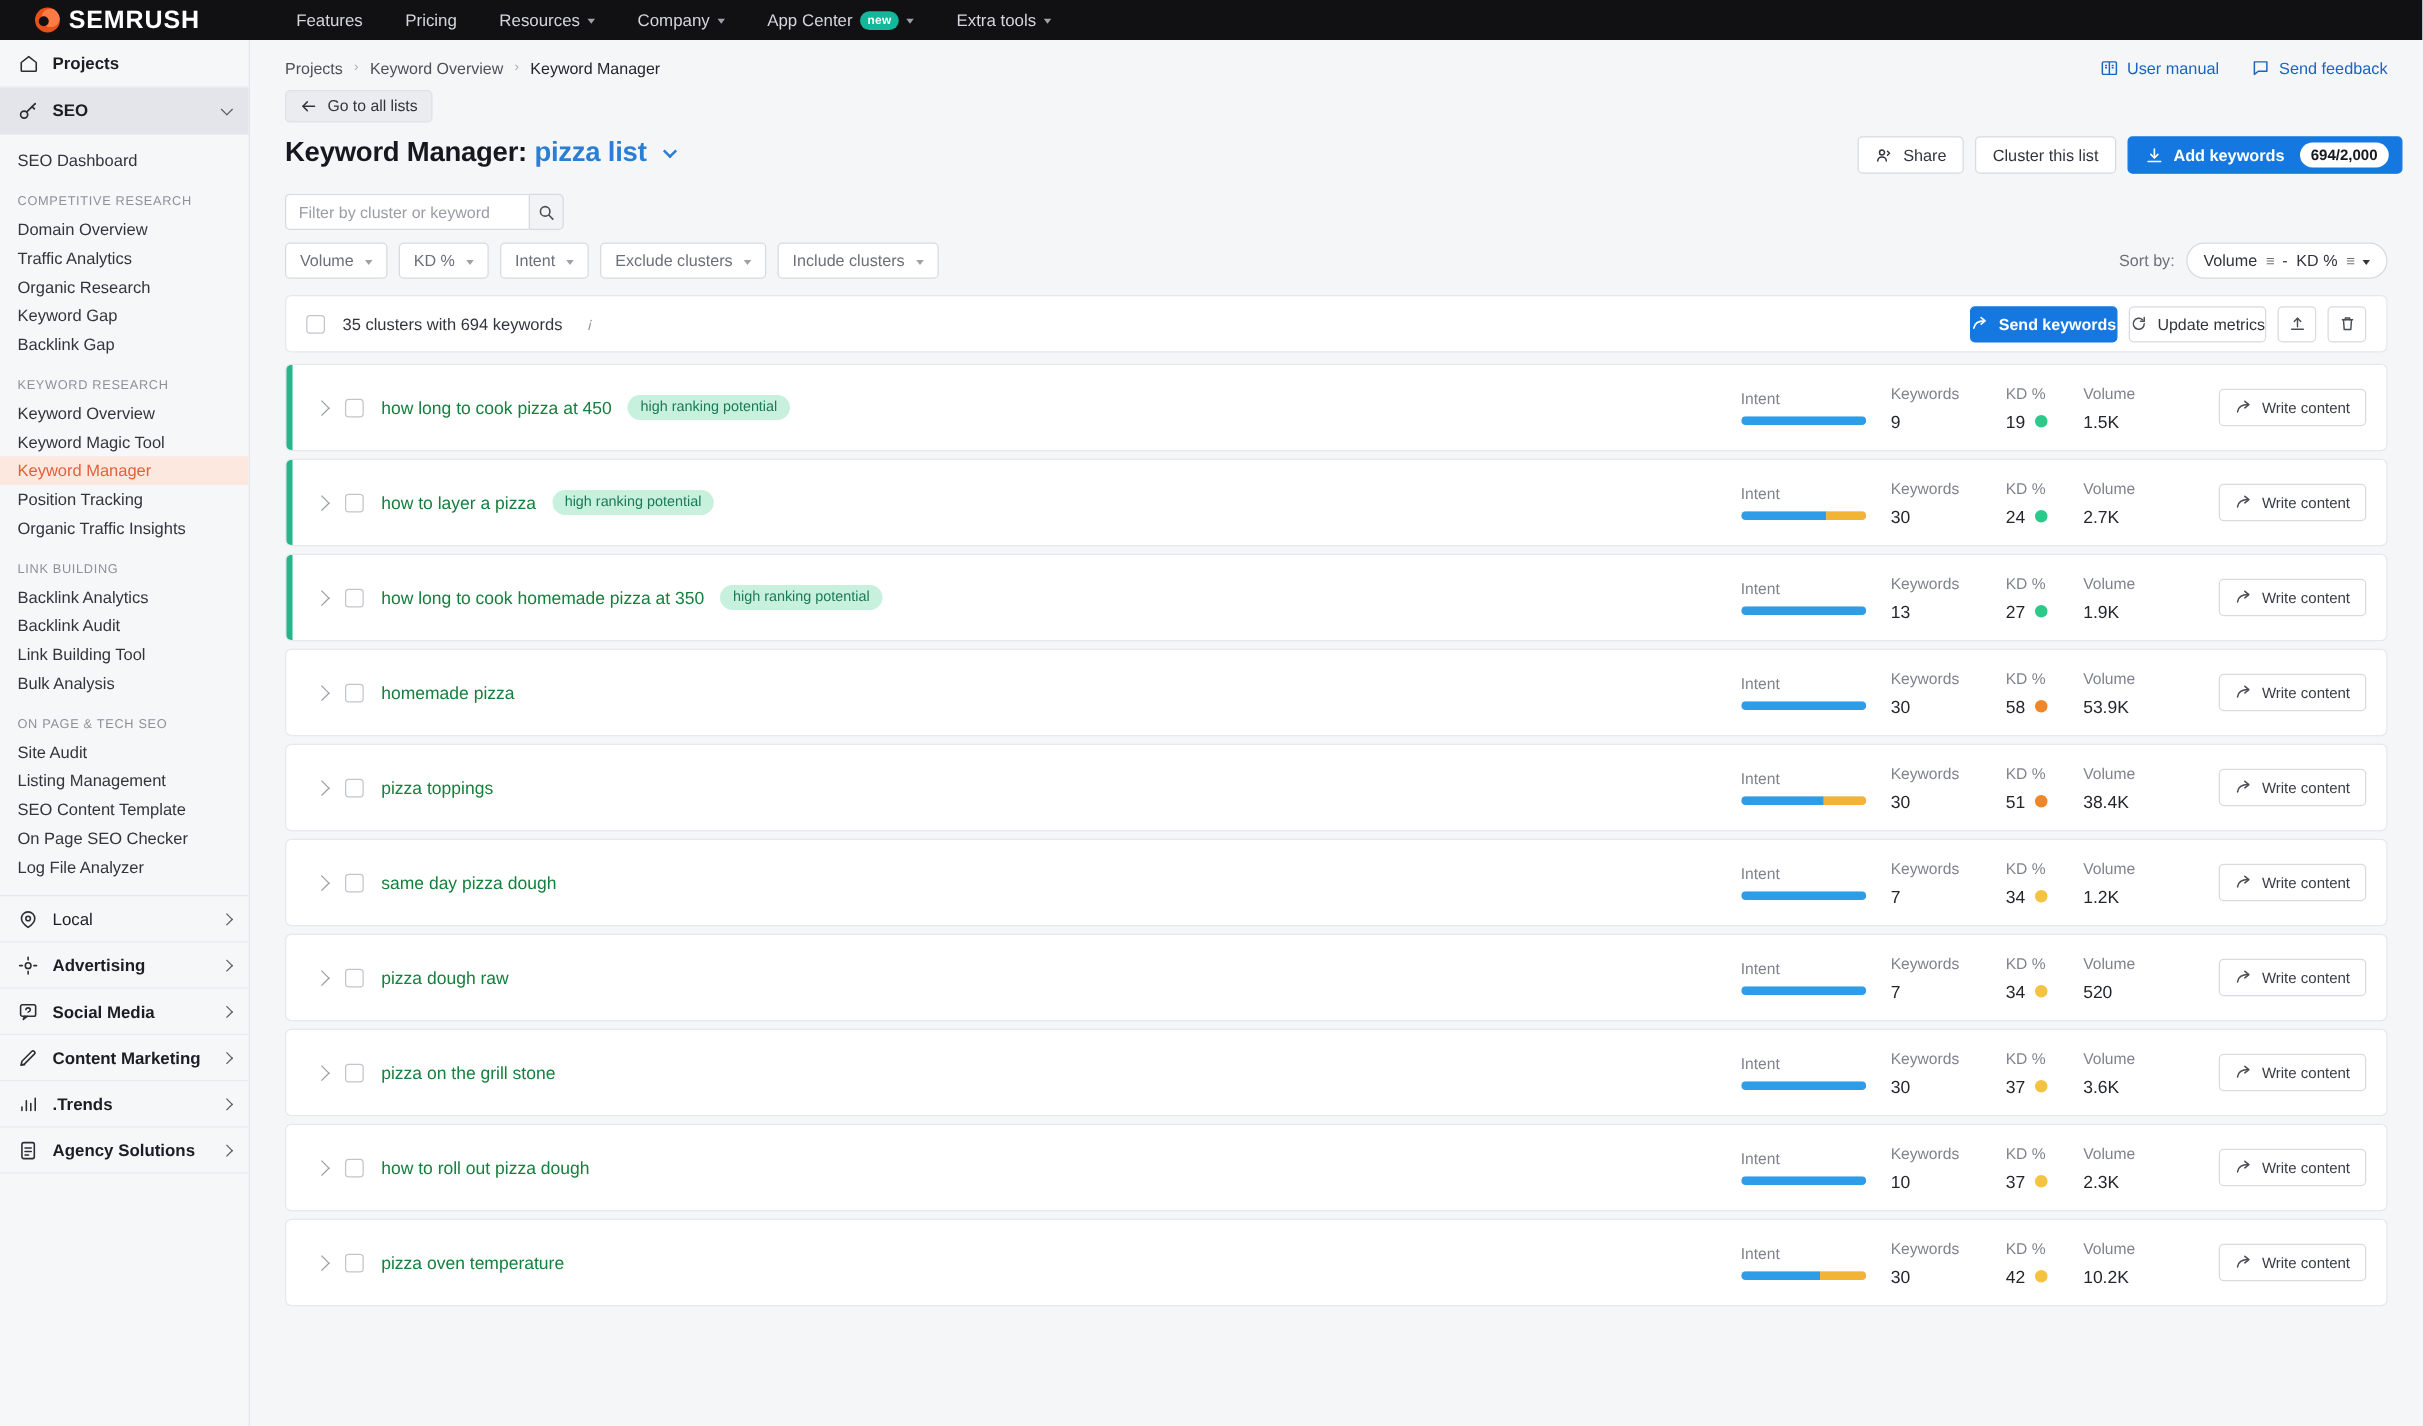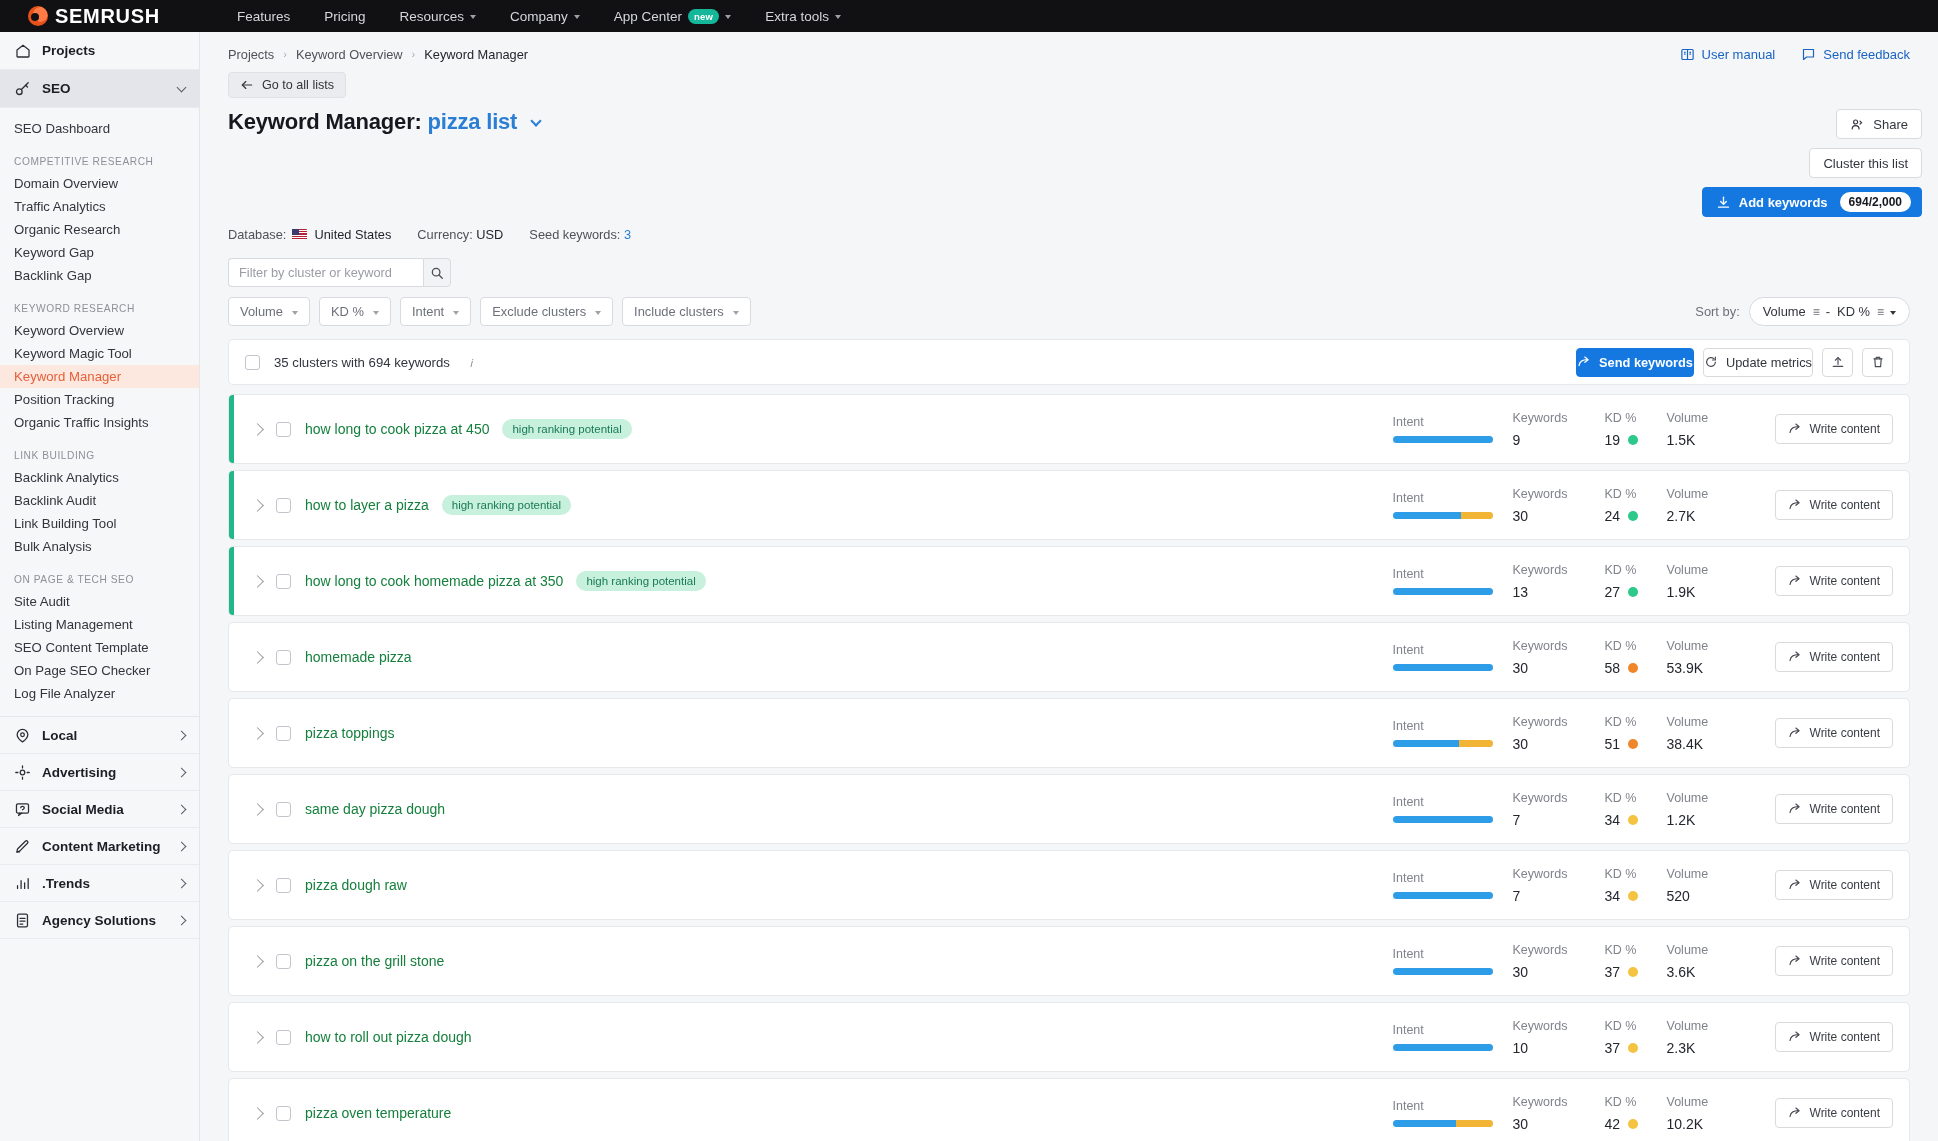--- a/index.html
+++ b/index.html
@@ -95,21 +95,21 @@
   }
 
   .titlerow { display: flex; align-items: flex-start; padding: 11px 16px 0 28px; }
   .page-title { font-size: 22px; font-weight: 700; color: #16181f; letter-spacing: -.2px; }
   .page-title .listname { color: #2a7ed3; font-weight: 700; }
   .title-caret {
     display: inline-block; width: 8px; height: 8px; border-right: 2px solid #2a7ed3;
     border-bottom: 2px solid #2a7ed3; transform: rotate(45deg);
     margin-left: 9px; margin-bottom: 4px;
   }
-  .titlerow-right { margin-left: auto; display: flex; gap: 9px; align-items: flex-end; flex-direction: column; }
+  .titlerow-right { margin-left: auto; display: flex; gap: 9px; align-items: flex-start; }
   .btn {
     height: 30px; border-radius: 4px; border: 1px solid #d8dade; background: #fff;
     display: inline-flex; align-items: center; gap: 8px; padding: 0 13px;
     font-size: 13px; color: #33353d; cursor: pointer; white-space: nowrap;
   }
   .btn.primary {
     background: #1478e0; border-color: #1478e0; color: #fff; font-weight: 700;
     padding: 0 10px 0 13px;
   }
   .pill-count {
@@ -378,21 +378,21 @@
         <div class="sb-link">
           <span>On Page SEO Checker</span>
         </div>
         <div class="sb-link">
           <span>Log File Analyzer</span>
         </div>
       </div>
 
     <div class="sb-sep"></div>
     <div id="sb-sections">
-        <div class="sb-top-item" style="font-weight: 700; height: 37px;">
+        <div class="sb-top-item" style="font-weight: 400; height: 37px;">
           <span class="sb-icon">
             <svg width="17" height="17" viewBox="0 0 24 24" fill="none" stroke="#2c2e36" stroke-width="1.8" stroke-linecap="round" stroke-linejoin="round">
               <circle cx="12" cy="11" r="2.6"></circle>
               <path d="M12 3.5a7.5 7.5 0 0 1 7.5 7.5c0 5-7.5 10-7.5 10S4.5 16 4.5 11A7.5 7.5 0 0 1 12 3.5z"></path>
             </svg>
           </span>
           <span>Local</span>
           <span class="sb-chev right"></span>
         </div>
         <div class="sb-top-item" style="font-weight: 700; height: 37px;">
@@ -521,35 +521,20 @@
                 <path d="M4 19.5h16"></path>
             </svg>
           </span>
           <span>Add keywords</span>
           <span class="pill-count">694/2,000</span>
         </div>
       </div>
     </div>
 
     
-    <div class="metarow">
-      <div>
-        <span>Database:</span>
-        <span class="flag"></span>
-        <span class="meta-val">United States</span>
-      </div>
-      <div>
-        <span>Currency:</span>
-        <span class="meta-val">USD</span>
-      </div>
-      <div>
-        <span>Seed keywords:</span>
-        <span class="meta-val blue">3</span>
-      </div>
-    </div>
 
     
 
     
     <div class="filterzone">
       <div class="searchwrap">
         <input class="searchinput" type="text" placeholder="Filter by cluster or keyword" style="">
         <div class="searchbtn">
           <span>
             <svg width="14" height="14" viewBox="0 0 24 24" fill="none" stroke="#4a4d55" stroke-width="2.2" stroke-linecap="round">

